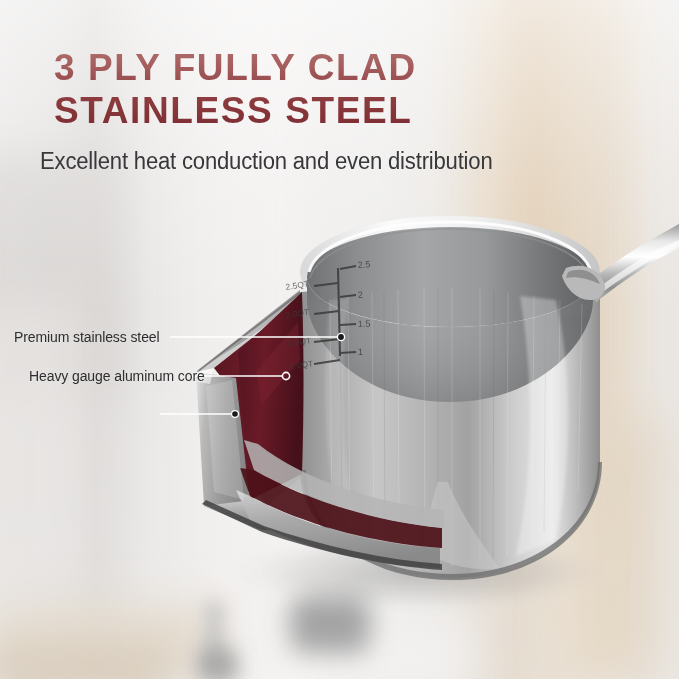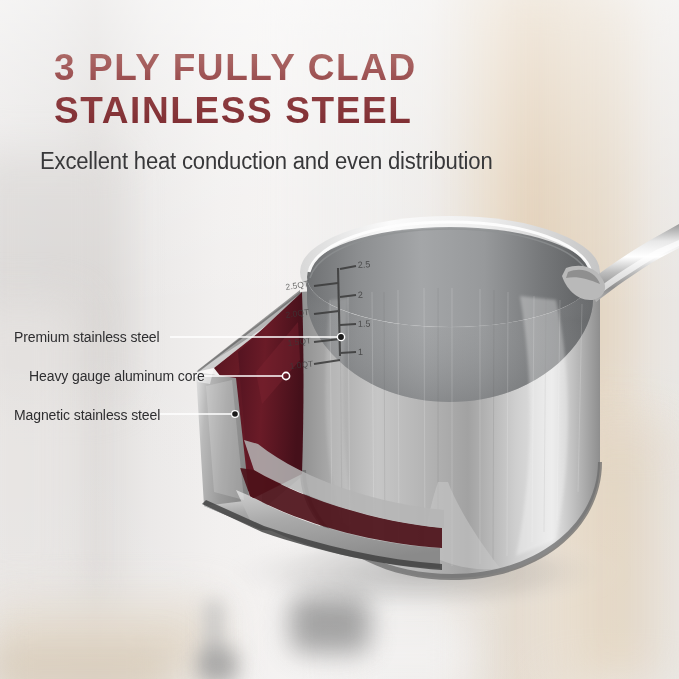--- a/index.html
+++ b/index.html
@@ -458,17 +458,14 @@
 STAINLESS STEEL</h1>
     <p class="subhead">Excellent heat conduction and even distribution</p>
   </div>
 
   <div class="callout c1">
     <span class="label">Premium stainless steel</span>
   </div>
   <div class="callout c2">
     <span class="label">Heavy gauge aluminum core</span>
   </div>
-  <div class="callout c3">
-    <span class="label">Magnetic stainless steel</span>
-  </div>
 
 </div>
 
 </body></html>

